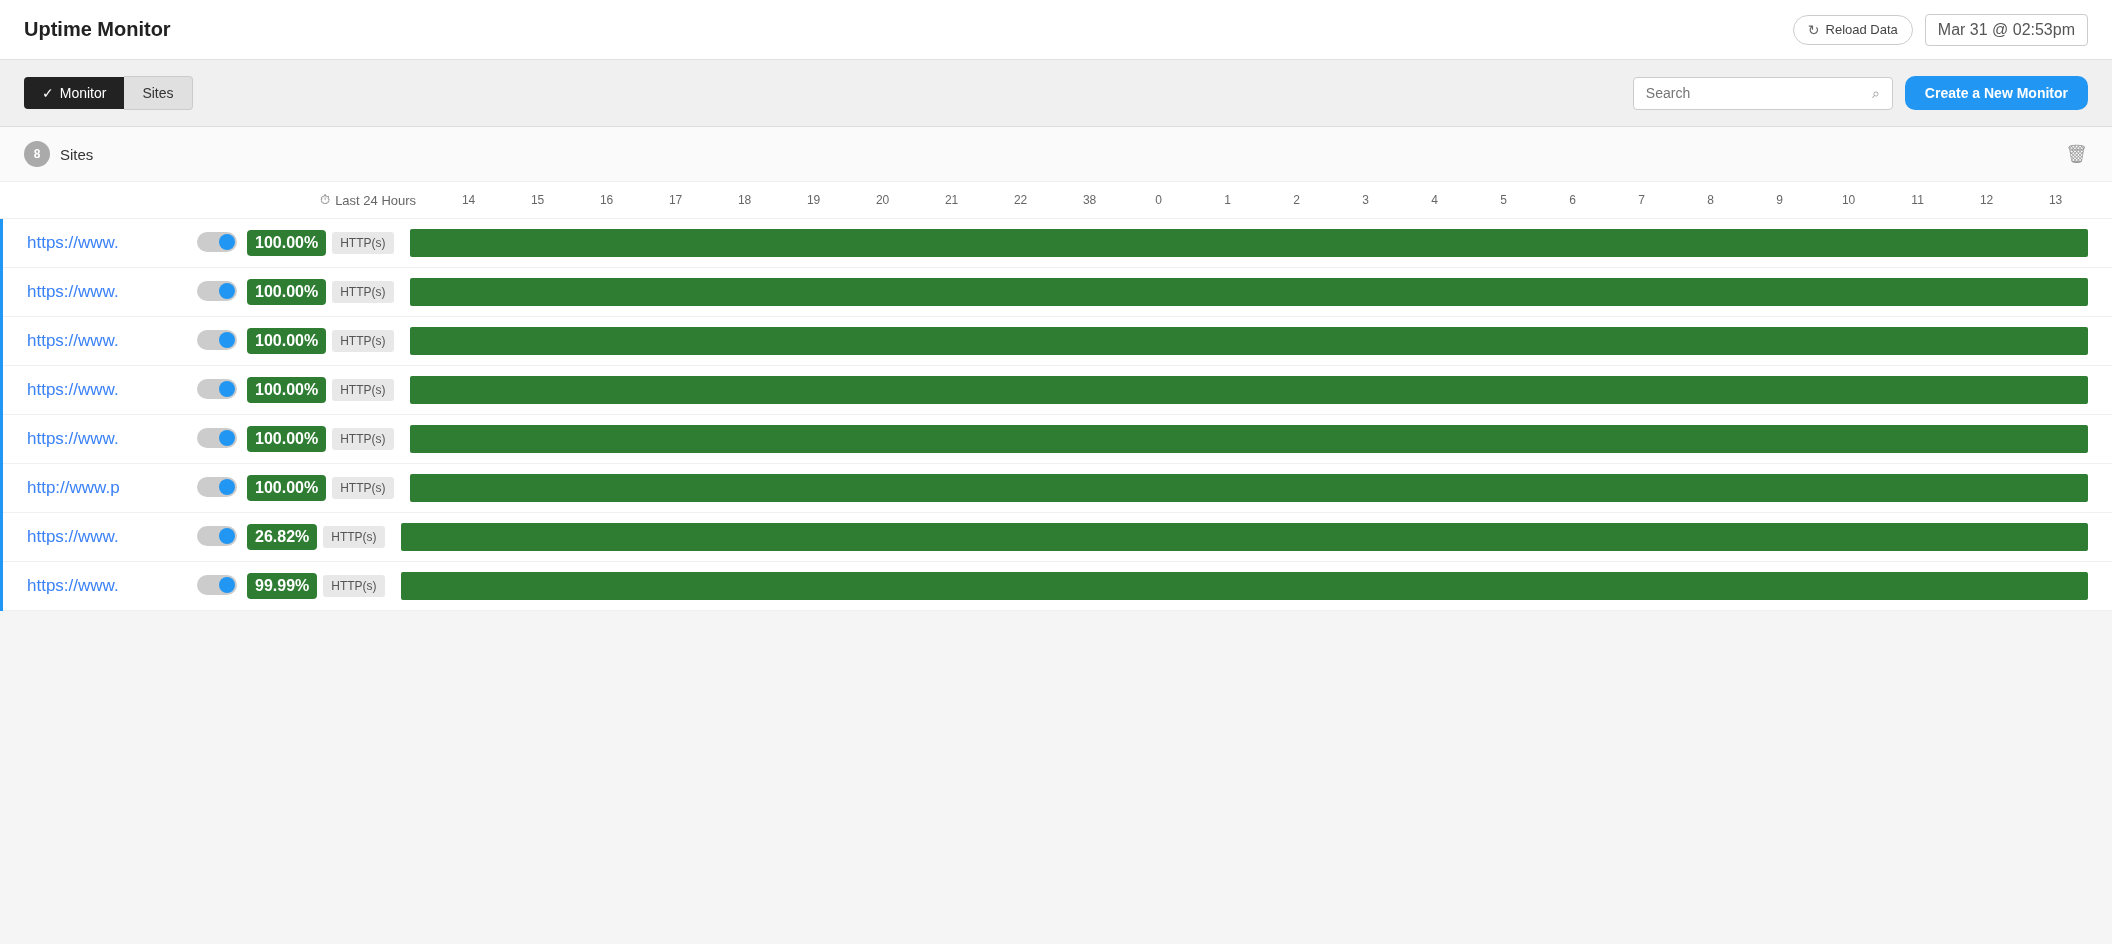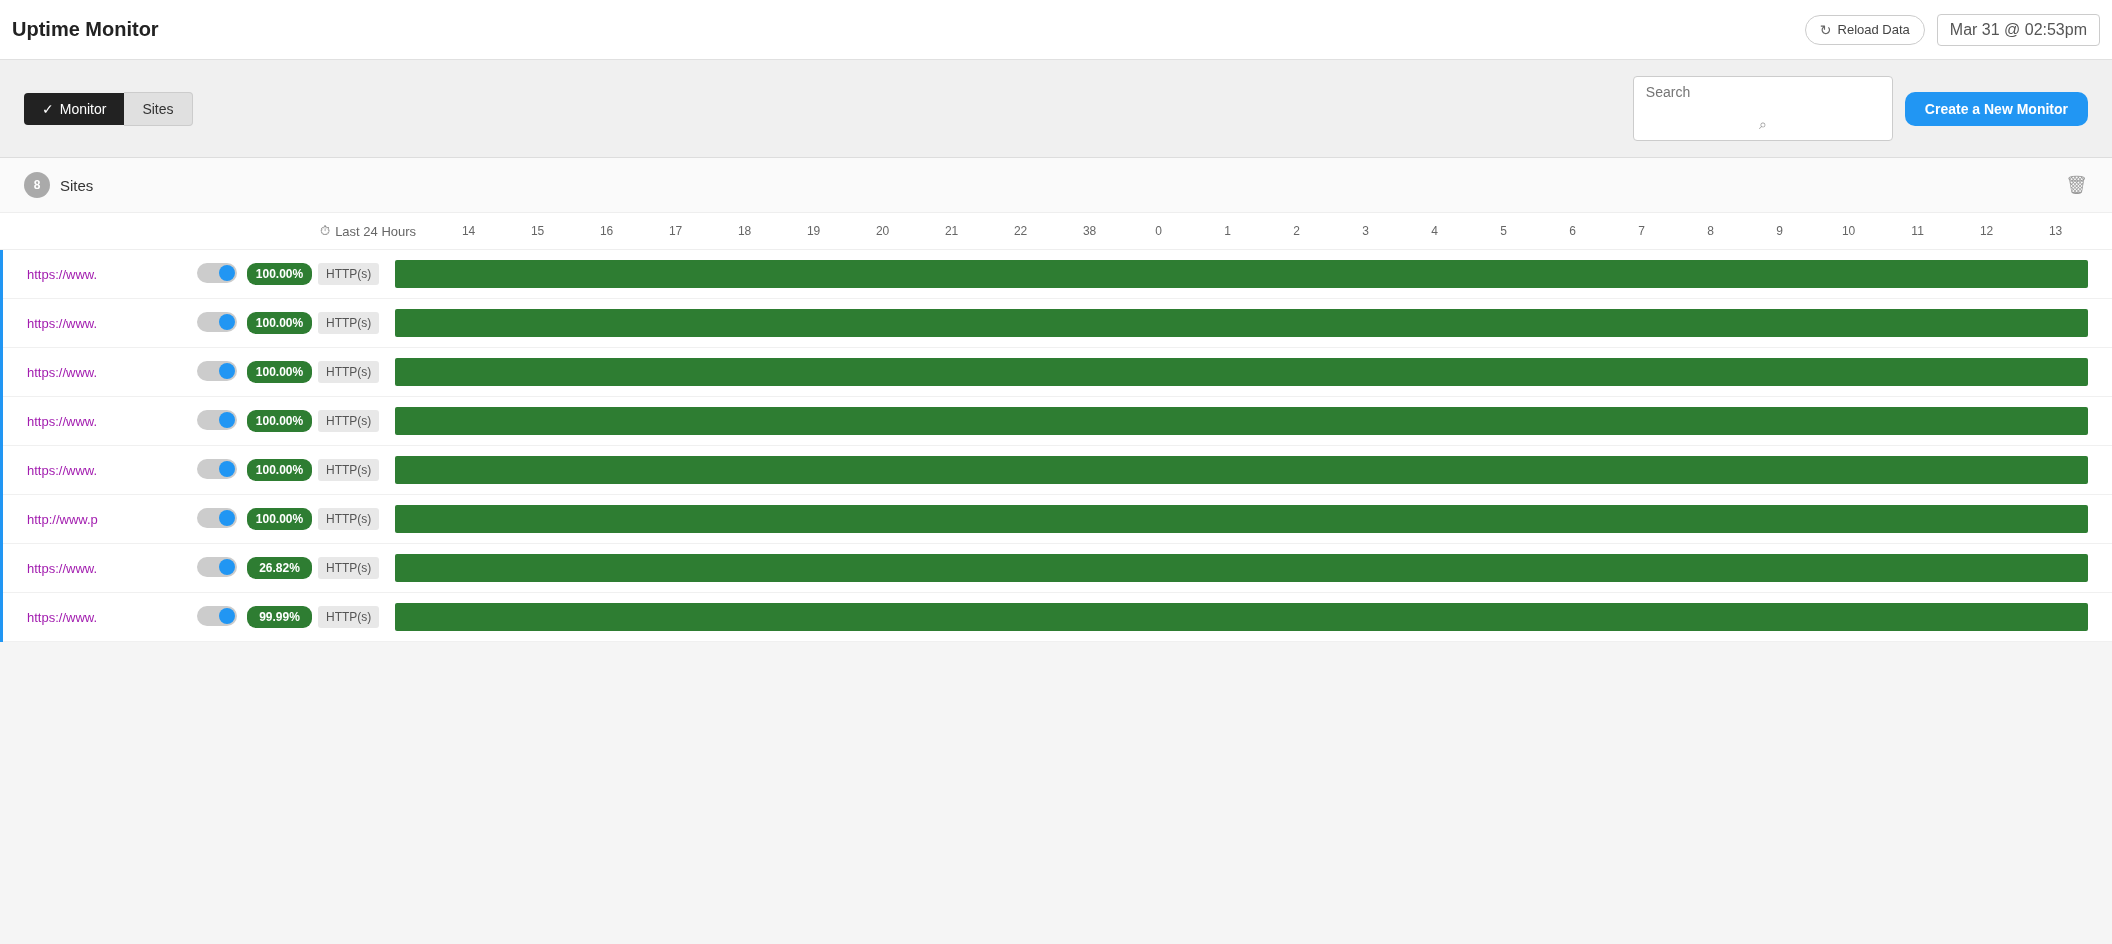--- a/index.html
+++ b/index.html
@@ -1,21 +1,21 @@
 <!DOCTYPE html>
 <html><head>
   <meta charset="utf-8">
   <style>
     * { box-sizing: border-box; margin: 0; padding: 0; }
     body { font-family: -apple-system, BlinkMacSystemFont, 'Segoe UI', sans-serif; background: #f5f5f5; color: #333; font-size: 14px; }
 
     .header {
       background: #fff;
       border-bottom: 1px solid #e0e0e0;
-      padding: 0 12px;
+      padding: 0 24px;
       height: 60px;
       display: flex;
       align-items: center;
       justify-content: space-between;
     }
     .header-title {
       font-size: 20px;
       font-weight: 600;
       color: #222;
     }
@@ -90,23 +90,22 @@
       align-items: center;
       gap: 12px;
     }
     .search-box {
       display: flex;
       align-items: center;
       background: #fff;
       border: 1px solid #ccc;
       border-radius: 4px;
       padding: 7px 12px;
-      gap: 16px;
+      gap: 0;
       width: 260px;
-      flex-direction: column;
     }
     .search-box input {
       border: none;
       outline: none;
       font-size: 14px;
       color: #666;
       width: 100%;
       background: transparent;
     }
     .search-icon { color: #999; font-size: 14px; }
@@ -196,22 +195,22 @@
     }
     .monitor-row {
       display: flex;
       align-items: center;
       padding: 10px 24px;
       border-bottom: 1px solid #f0f0f0;
       background: #fff;
     }
     .monitor-url {
       width: 160px;
-      font-size: 13px;
-      color: #a21caf;
+      font-size: 17px;
+      color: #3b82f6;
       overflow: hidden;
       text-overflow: ellipsis;
       white-space: nowrap;
     }
     .monitor-toggle {
       margin: 0 10px;
     }
     .toggle-switch {
       width: 40px;
       height: 20px;
@@ -227,22 +226,22 @@
       background: #2196f3;
       border-radius: 50%;
       position: absolute;
       top: 2px;
       right: 2px;
     }
     .uptime-badge {
       background: #2e7d32;
       color: #fff;
       padding: 4px 8px;
-      border-radius: 9px;
-      font-size: 12px;
+      border-radius: 4px;
+      font-size: 16px;
       font-weight: 600;
       min-width: 65px;
       text-align: center;
     }
     .protocol-badge {
       background: #e8e8e8;
       color: #555;
       padding: 4px 8px;
       border-radius: 3px;
       font-size: 12px;

